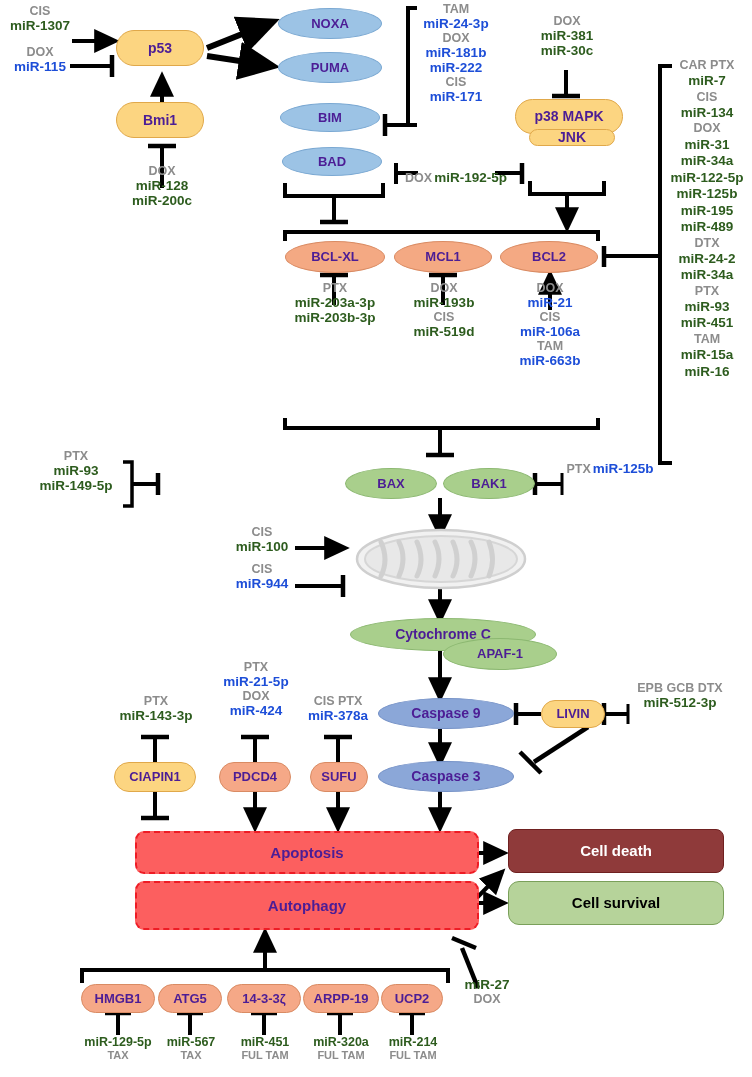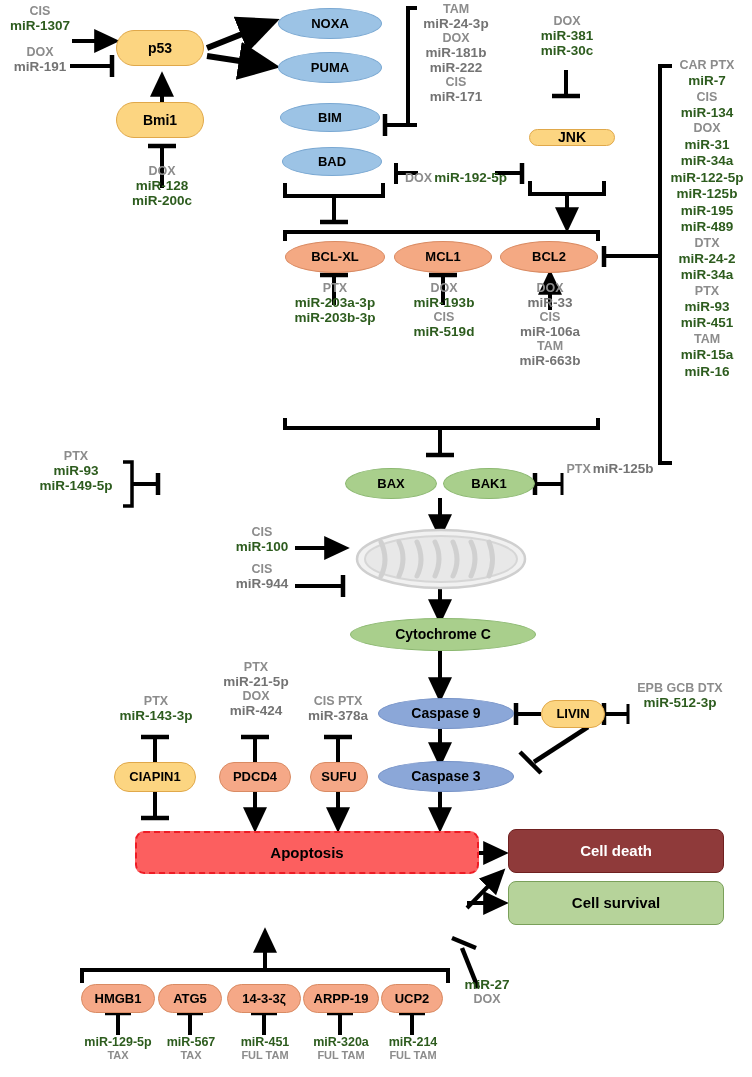--- a/index.html
+++ b/index.html
@@ -2,40 +2,40 @@
 <html><head>
 <meta charset="utf-8">
 <style>
   html,body{margin:0;padding:0;background:#ffffff;}
   body{width:752px;height:1077px;position:relative;overflow:hidden;
        font-family:"Liberation Sans","DejaVu Sans",sans-serif;}
   #stage{position:relative;width:752px;height:1077px;}
   svg.layer{position:absolute;left:0;top:0;width:752px;height:1077px;}
   
   .node{position:absolute;display:flex;align-items:center;justify-content:center;
-        box-sizing:border-box;font-weight:bold;color:#000000;text-align:center;
+        box-sizing:border-box;font-weight:bold;color:#4c1d95;text-align:center;
         line-height:1.05;}
   .rbox{border:1.6px solid #e0a84a;border-radius:18px;background:#fcd581;font-size:14px;}
   .rbox.orange{border-color:#d98b63;background:#f5a887;}
   .ell{border-radius:50%;font-size:13px;}
   .ell.blue{background:#9cc3e5;border:1.4px solid #7aa8d2;}
   .ell.orange{background:#f4a983;border:1.4px solid #d98b63;}
   .ell.green{background:#a9cf8c;border:1.4px solid #8cb871;}
   .ell.bluedark{background:#8ba7d8;border:1.4px solid #7390c6;}
   .dashbox{border:2.5px dashed #ee1c25;border-radius:9px;background:#fc5f5f;
            font-size:15px;font-weight:bold;margin-left:16px;}
   .solidbox{border:1.6px solid #6f2020;border-radius:8px;background:#8f3a3a;
             color:#fff;font-size:15px;font-weight:bold;}
   .solidbox.green{border-color:#7aa05a;background:#b6d39a;color:#000;}
   
   .ann{position:absolute;text-align:center;font-weight:bold;line-height:1.12;
        white-space:nowrap;}
   .ann .drug{color:#8c8c8c;font-size:12.5px;display:block;font-weight:bold;}
   .ann .up{color:#2d5c1e;font-size:13.5px;display:block;font-weight:bold;}
-  .ann .dn{color:#737373;font-size:13.5px;display:block;font-weight:bold;}
+  .ann .dn{color:#1d4ed8;font-size:13.5px;display:block;font-weight:bold;}
   .ann.small .drug{font-size:11px;}
   .ann.small .up{font-size:12.5px;}
   .ann.inline{white-space:nowrap;}
   .ann.inline .drug,.ann.inline .up,.ann.inline .dn{display:inline-block;
        vertical-align:middle;margin:0 1px;}
   .collist{position:absolute;text-align:center;line-height:1.22;}
   .collist .drug{color:#8c8c8c;font-size:12.5px;display:block;font-weight:bold;}
   .collist .up{color:#2d5c1e;font-size:13.5px;display:block;font-weight:bold;}
   .mito{position:absolute;}
 </style>
@@ -198,56 +198,59 @@
 </svg>
 
 <div class="node rbox" style="left:116px;top:30px;width:88px;height:36px;">p53</div>
 <div class="node rbox" style="left:116px;top:102px;width:88px;height:36px;">Bmi1</div>
 
 <div class="node ell blue" style="left:278px;top:8px;width:104px;height:31px;">NOXA</div>
 <div class="node ell blue" style="left:278px;top:52px;width:104px;height:31px;">PUMA</div>
 <div class="node ell blue" style="left:280px;top:103px;width:100px;height:29px;">BIM</div>
 <div class="node ell blue" style="left:282px;top:147px;width:100px;height:29px;">BAD</div>
 
+<div class="node rbox" style="left:515px;top:99px;width:108px;height:35px;">p38 MAPK</div>
 <div class="node rbox" style="left:529px;top:129px;width:86px;height:17px;">JNK</div>
 
 <div class="node ell orange" style="left:285px;top:241px;width:100px;height:32px;">BCL-XL</div>
 <div class="node ell orange" style="left:394px;top:241px;width:98px;height:32px;">MCL1</div>
 <div class="node ell orange" style="left:500px;top:241px;width:98px;height:32px;">BCL2</div>
 
 <div class="node ell green" style="left:345px;top:468px;width:92px;height:31px;">BAX</div>
 <div class="node ell green" style="left:443px;top:468px;width:92px;height:31px;">BAK1</div>
 
 <div class="node ell green" style="left:350px;top:618px;width:186px;height:33px;font-size:14px;">Cytochrome C</div>
+<div class="node ell green" style="left:443px;top:638px;width:114px;height:32px;">APAF-1</div>
 
 <div class="node ell bluedark" style="left:378px;top:698px;width:136px;height:31px;font-size:14px;">Caspase 9</div>
 <div class="node ell bluedark" style="left:378px;top:761px;width:136px;height:31px;font-size:14px;">Caspase 3</div>
 <div class="node rbox" style="left:541px;top:700px;width:64px;height:28px;font-size:13px;">LIVIN</div>
 
 <div class="node rbox" style="left:114px;top:762px;width:82px;height:30px;font-size:13px;">CIAPIN1</div>
 <div class="node rbox orange" style="left:219px;top:762px;width:72px;height:30px;font-size:13px;">PDCD4</div>
 <div class="node rbox orange" style="left:310px;top:762px;width:58px;height:30px;font-size:13px;">SUFU</div>
 
 <div class="node dashbox" style="left:119px;top:831px;width:344px;height:43px;">Apoptosis</div>
+<div class="node dashbox" style="left:119px;top:881px;width:344px;height:49px;">Autophagy</div>
 <div class="node solidbox" style="left:508px;top:829px;width:216px;height:44px;">Cell death</div>
-<div class="node solidbox green" style="left:508px;top:881px;width:216px;height:44px;">Cell survival</div>
+<div class="node solidbox green" style="left:508px;top:881px;width:216px;height:44px;border-radius:11px;">Cell survival</div>
 
 <div class="node rbox orange" style="left:81px;top:984px;width:74px;height:29px;font-size:13px;">HMGB1</div>
 <div class="node rbox orange" style="left:158px;top:984px;width:64px;height:29px;font-size:13px;">ATG5</div>
 <div class="node rbox orange" style="left:227px;top:984px;width:74px;height:29px;font-size:13px;">14-3-3ζ</div>
 <div class="node rbox orange" style="left:303px;top:984px;width:76px;height:29px;font-size:13px;">ARPP-19</div>
 <div class="node rbox orange" style="left:381px;top:984px;width:62px;height:29px;font-size:13px;">UCP2</div>
 
 <div class="ann" style="left:0px;top:4px;width:80px;">
       <span class="drug">CIS</span>
       <span class="up">miR-1307</span>
     </div>
 <div class="ann" style="left:0px;top:45px;width:80px;">
       <span class="drug">DOX</span>
-      <span class="dn">miR-191</span>
+      <span class="dn">miR-115</span>
     </div>
 <div class="ann" style="left:110px;top:164px;width:104px;">
       <span class="drug">DOX</span>
       <span class="up">miR-128</span>
       <span class="up">miR-200c</span>
     </div>
 
 <div class="ann" style="left:400px;top:2px;width:112px;">
       <span class="drug">TAM</span>
       <span class="dn">miR-24-3p</span>
@@ -270,21 +273,21 @@
       <span class="up">miR-203b-3p</span>
     </div>
 <div class="ann" style="left:388px;top:281px;width:112px;">
       <span class="drug">DOX</span>
       <span class="up">miR-193b</span>
       <span class="drug">CIS</span>
       <span class="up">miR-519d</span>
     </div>
 <div class="ann" style="left:494px;top:281px;width:112px;">
       <span class="drug">DOX</span>
-      <span class="dn">miR-33</span>
+      <span class="dn">miR-21</span>
       <span class="drug">CIS</span>
       <span class="dn">miR-106a</span>
       <span class="drug">TAM</span>
       <span class="dn">miR-663b</span>
     </div>
 
 <div class="collist" style="left:664px;top:58px;width:86px;">
       <span class="drug">CAR PTX</span>
       <span class="up">miR-7</span>
       <span class="drug">CIS</span>

